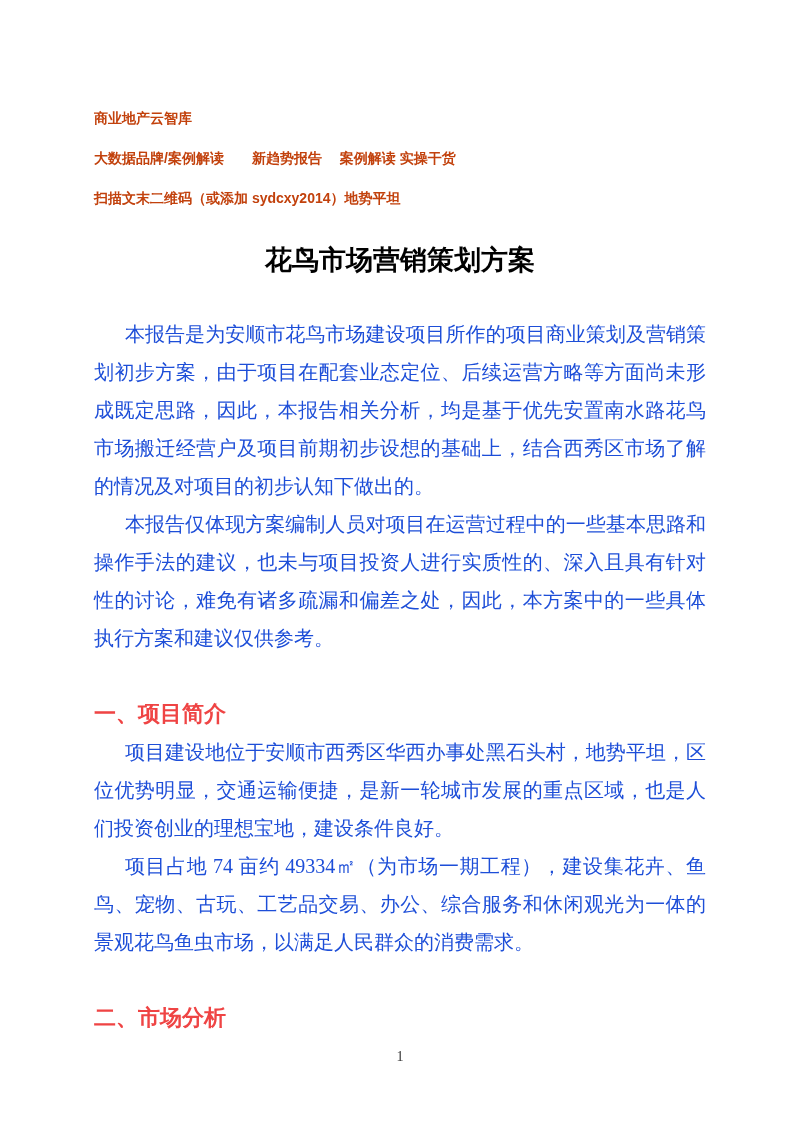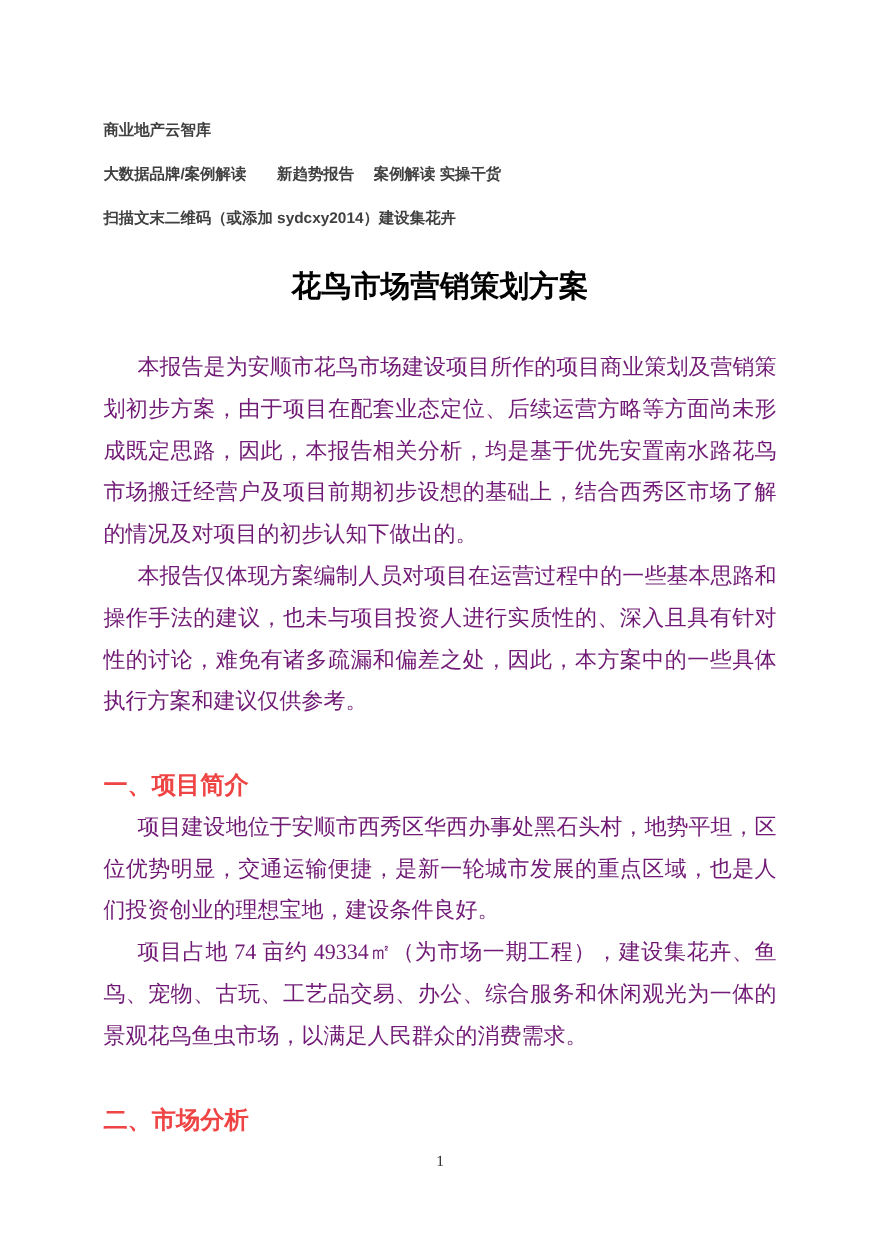--- a/index.html
+++ b/index.html
@@ -21,40 +21,40 @@
   }
   .doc-header {
     padding-top: 108px;
   }
   .hdr-line {
     margin: 0 0 20px 0;
     font-family: "Liberation Sans", "DejaVu Sans", sans-serif;
     font-weight: bold;
     font-size: 14px;
     line-height: 20px;
-    color: #404040;
+    color: #c2410c;
     white-space: pre-wrap;
   }
   .doc-title {
     margin: 34px 0 0 0;
     font-family: "Liberation Sans", "DejaVu Sans", sans-serif;
     font-weight: bold;
     font-size: 27px;
     line-height: 36px;
     text-align: center;
     color: #000000;
     letter-spacing: 0px;
   }
   .para {
     margin: 0;
     font-size: 20px;
     line-height: 38px;
     text-align: justify;
     text-indent: 31px;
-    color: #701a75;
+    color: #1d4ed8;
   }
   .para.first-after-title {
     margin-top: 37px;
   }
   .sec-heading {
     margin: 38px 0 0 0;
     font-family: "Liberation Sans", "DejaVu Sans", sans-serif;
     font-weight: bold;
     font-size: 22px;
     line-height: 38px;
@@ -76,21 +76,21 @@
   }
 </style>
 </head>
 <body>
 
 <div class="page">
 
   <div class="doc-header">
     <p class="hdr-line">商业地产云智库</p>
     <p class="hdr-line">大数据品牌/案例解读　　新趋势报告　 案例解读 实操干货</p>
-    <p class="hdr-line">扫描文末二维码（或添加 sydcxy2014）建设集花卉</p>
+    <p class="hdr-line">扫描文末二维码（或添加 sydcxy2014）地势平坦</p>
   </div>
 
   <h1 class="doc-title">花鸟市场营销策划方案</h1>
 
   <p class="para first-after-title">本报告是为安顺市花鸟市场建设项目所作的项目商业策划及营销策划初步方案，由于项目在配套业态定位、后续运营方略等方面尚未形成既定思路，因此，本报告相关分析，均是基于优先安置南水路花鸟市场搬迁经营户及项目前期初步设想的基础上，结合西秀区市场了解的情况及对项目的初步认知下做出的。</p>
 
   <p class="para">本报告仅体现方案编制人员对项目在运营过程中的一些基本思路和操作手法的建议，也未与项目投资人进行实质性的、深入且具有针对性的讨论，难免有诸多疏漏和偏差之处，因此，本方案中的一些具体执行方案和建议仅供参考。</p>
 
   <h2 class="sec-heading">一、项目简介</h2>
 

